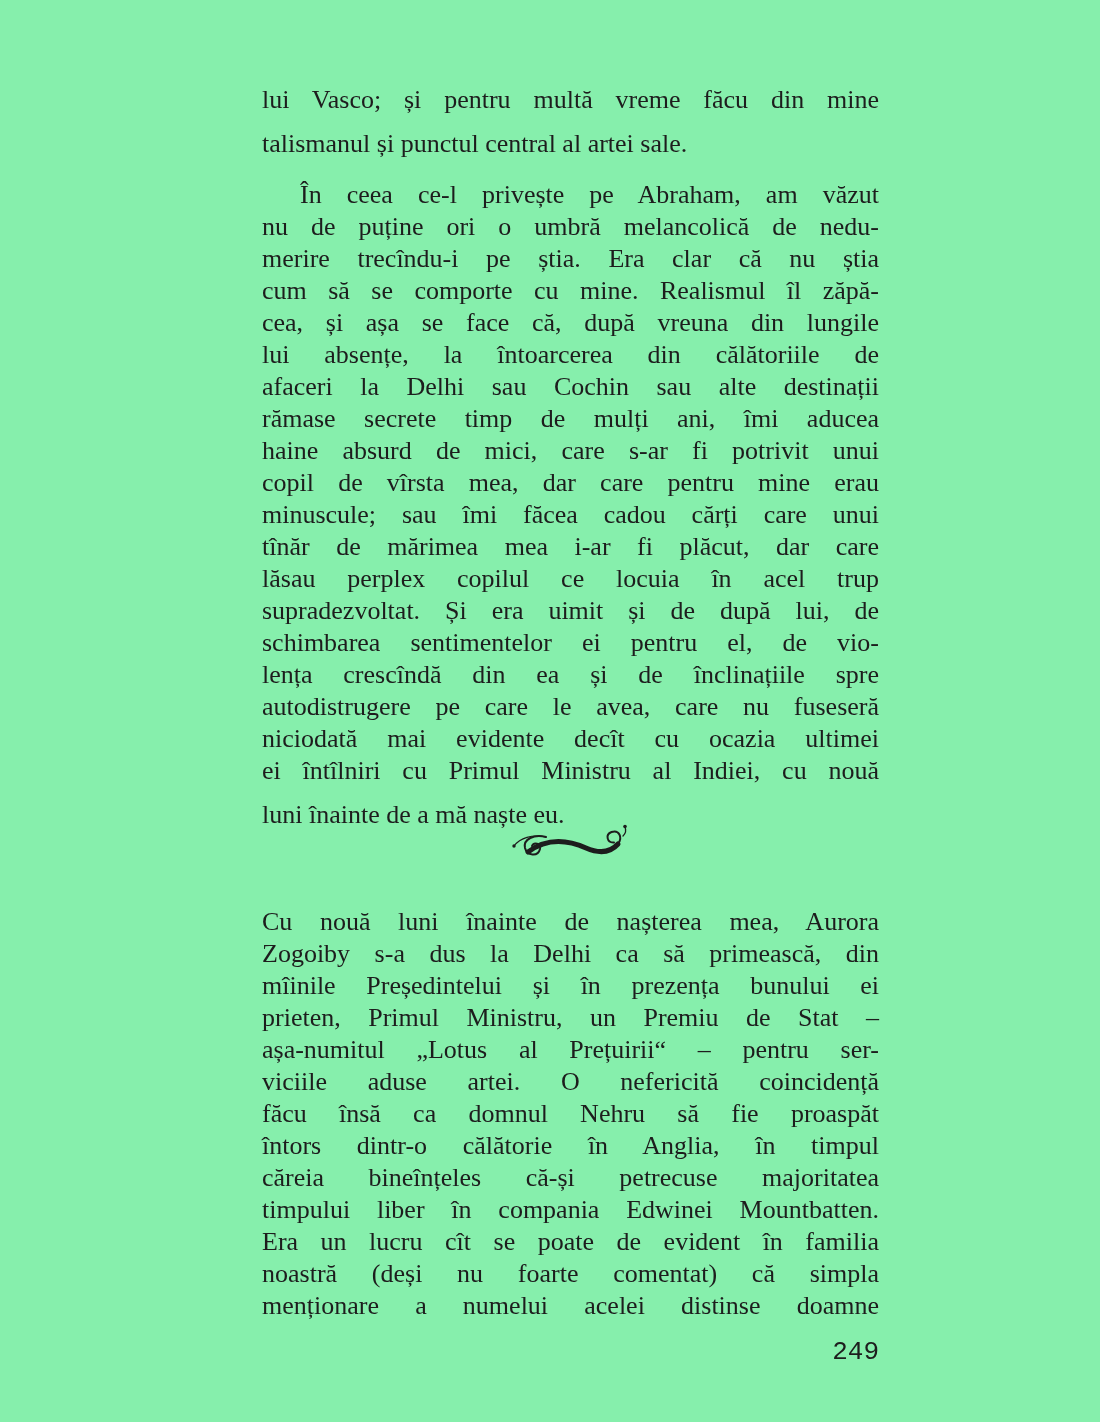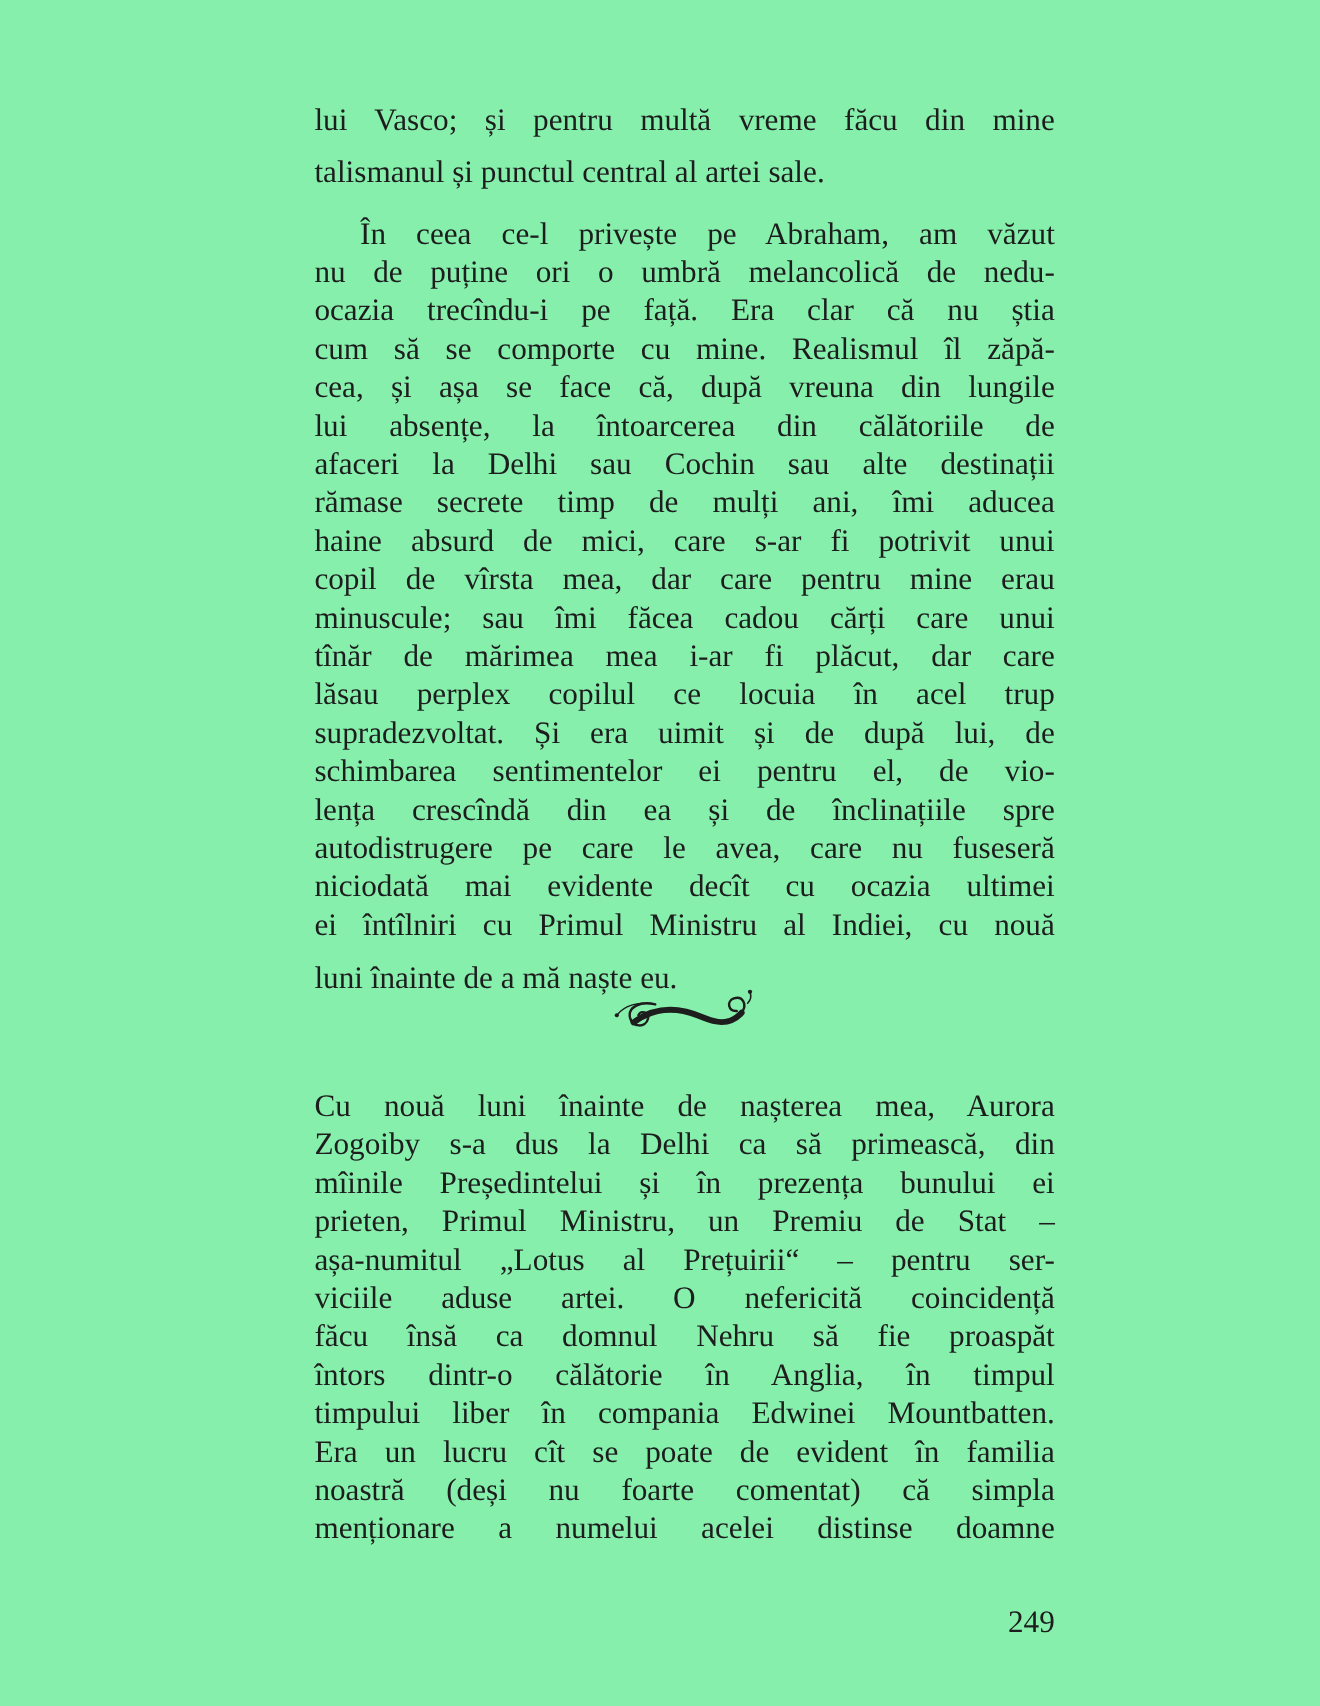--- a/index.html
+++ b/index.html
@@ -53,36 +53,37 @@
     justify-content: center;
   }
   .page-number {
     position: absolute;
     left: 262px;
     top: 1336px;
     width: 617px;
     text-align: right;
     font-size: 26px;
     line-height: 32px;
+    font-family: Liberation Mono, monospace;
   }
 </style>
 </head>
 <body>
 
 <div class="page">
 
   <div class="text-column" id="top-section">
       <div class="paragraph">
         <div class="line">lui Vasco; și pentru multă vreme făcu din mine</div>
         <div class="line paragraph-end">talismanul și punctul central al artei sale.</div>
       </div>
       <div class="paragraph indent">
         <div class="line">În ceea ce-l privește pe Abraham, am văzut</div>
         <div class="line">nu de puține ori o umbră melancolică de nedu-</div>
-        <div class="line">ocazia trecîndu-i pe față. Era clar că nu știa</div>
+        <div class="line">merire trecîndu-i pe știa. Era clar că nu știa</div>
         <div class="line">cum să se comporte cu mine. Realismul îl zăpă-</div>
         <div class="line">cea, și așa se face că, după vreuna din lungile</div>
         <div class="line">lui absențe, la întoarcerea din călătoriile de</div>
         <div class="line">afaceri la Delhi sau Cochin sau alte destinații</div>
         <div class="line">rămase secrete timp de mulți ani, îmi aducea</div>
         <div class="line">haine absurd de mici, care s-ar fi potrivit unui</div>
         <div class="line">copil de vîrsta mea, dar care pentru mine erau</div>
         <div class="line">minuscule; sau îmi făcea cadou cărți care unui</div>
         <div class="line">tînăr de mărimea mea i-ar fi plăcut, dar care</div>
         <div class="line">lăsau perplex copilul ce locuia în acel trup</div>
@@ -115,20 +116,21 @@
   <div class="text-column" id="bottom-section">
       <div class="paragraph">
         <div class="line">Cu nouă luni înainte de nașterea mea, Aurora</div>
         <div class="line">Zogoiby s-a dus la Delhi ca să primească, din</div>
         <div class="line">mîinile Președintelui și în prezența bunului ei</div>
         <div class="line">prieten, Primul Ministru, un Premiu de Stat –</div>
         <div class="line">așa-numitul „Lotus al Prețuirii“ – pentru ser-</div>
         <div class="line">viciile aduse artei. O nefericită coincidență</div>
         <div class="line">făcu însă ca domnul Nehru să fie proaspăt</div>
         <div class="line">întors dintr-o călătorie în Anglia, în timpul</div>
+        <div class="line">căreia bineînțeles că-și petrecuse majoritatea</div>
         <div class="line">timpului liber în compania Edwinei Mountbatten.</div>
         <div class="line">Era un lucru cît se poate de evident în familia</div>
         <div class="line">noastră (deși nu foarte comentat) că simpla</div>
         <div class="line">menționare a numelui acelei distinse doamne</div>
       </div>
     </div>
 
   <div class="page-number">249</div>
 
 </div>

